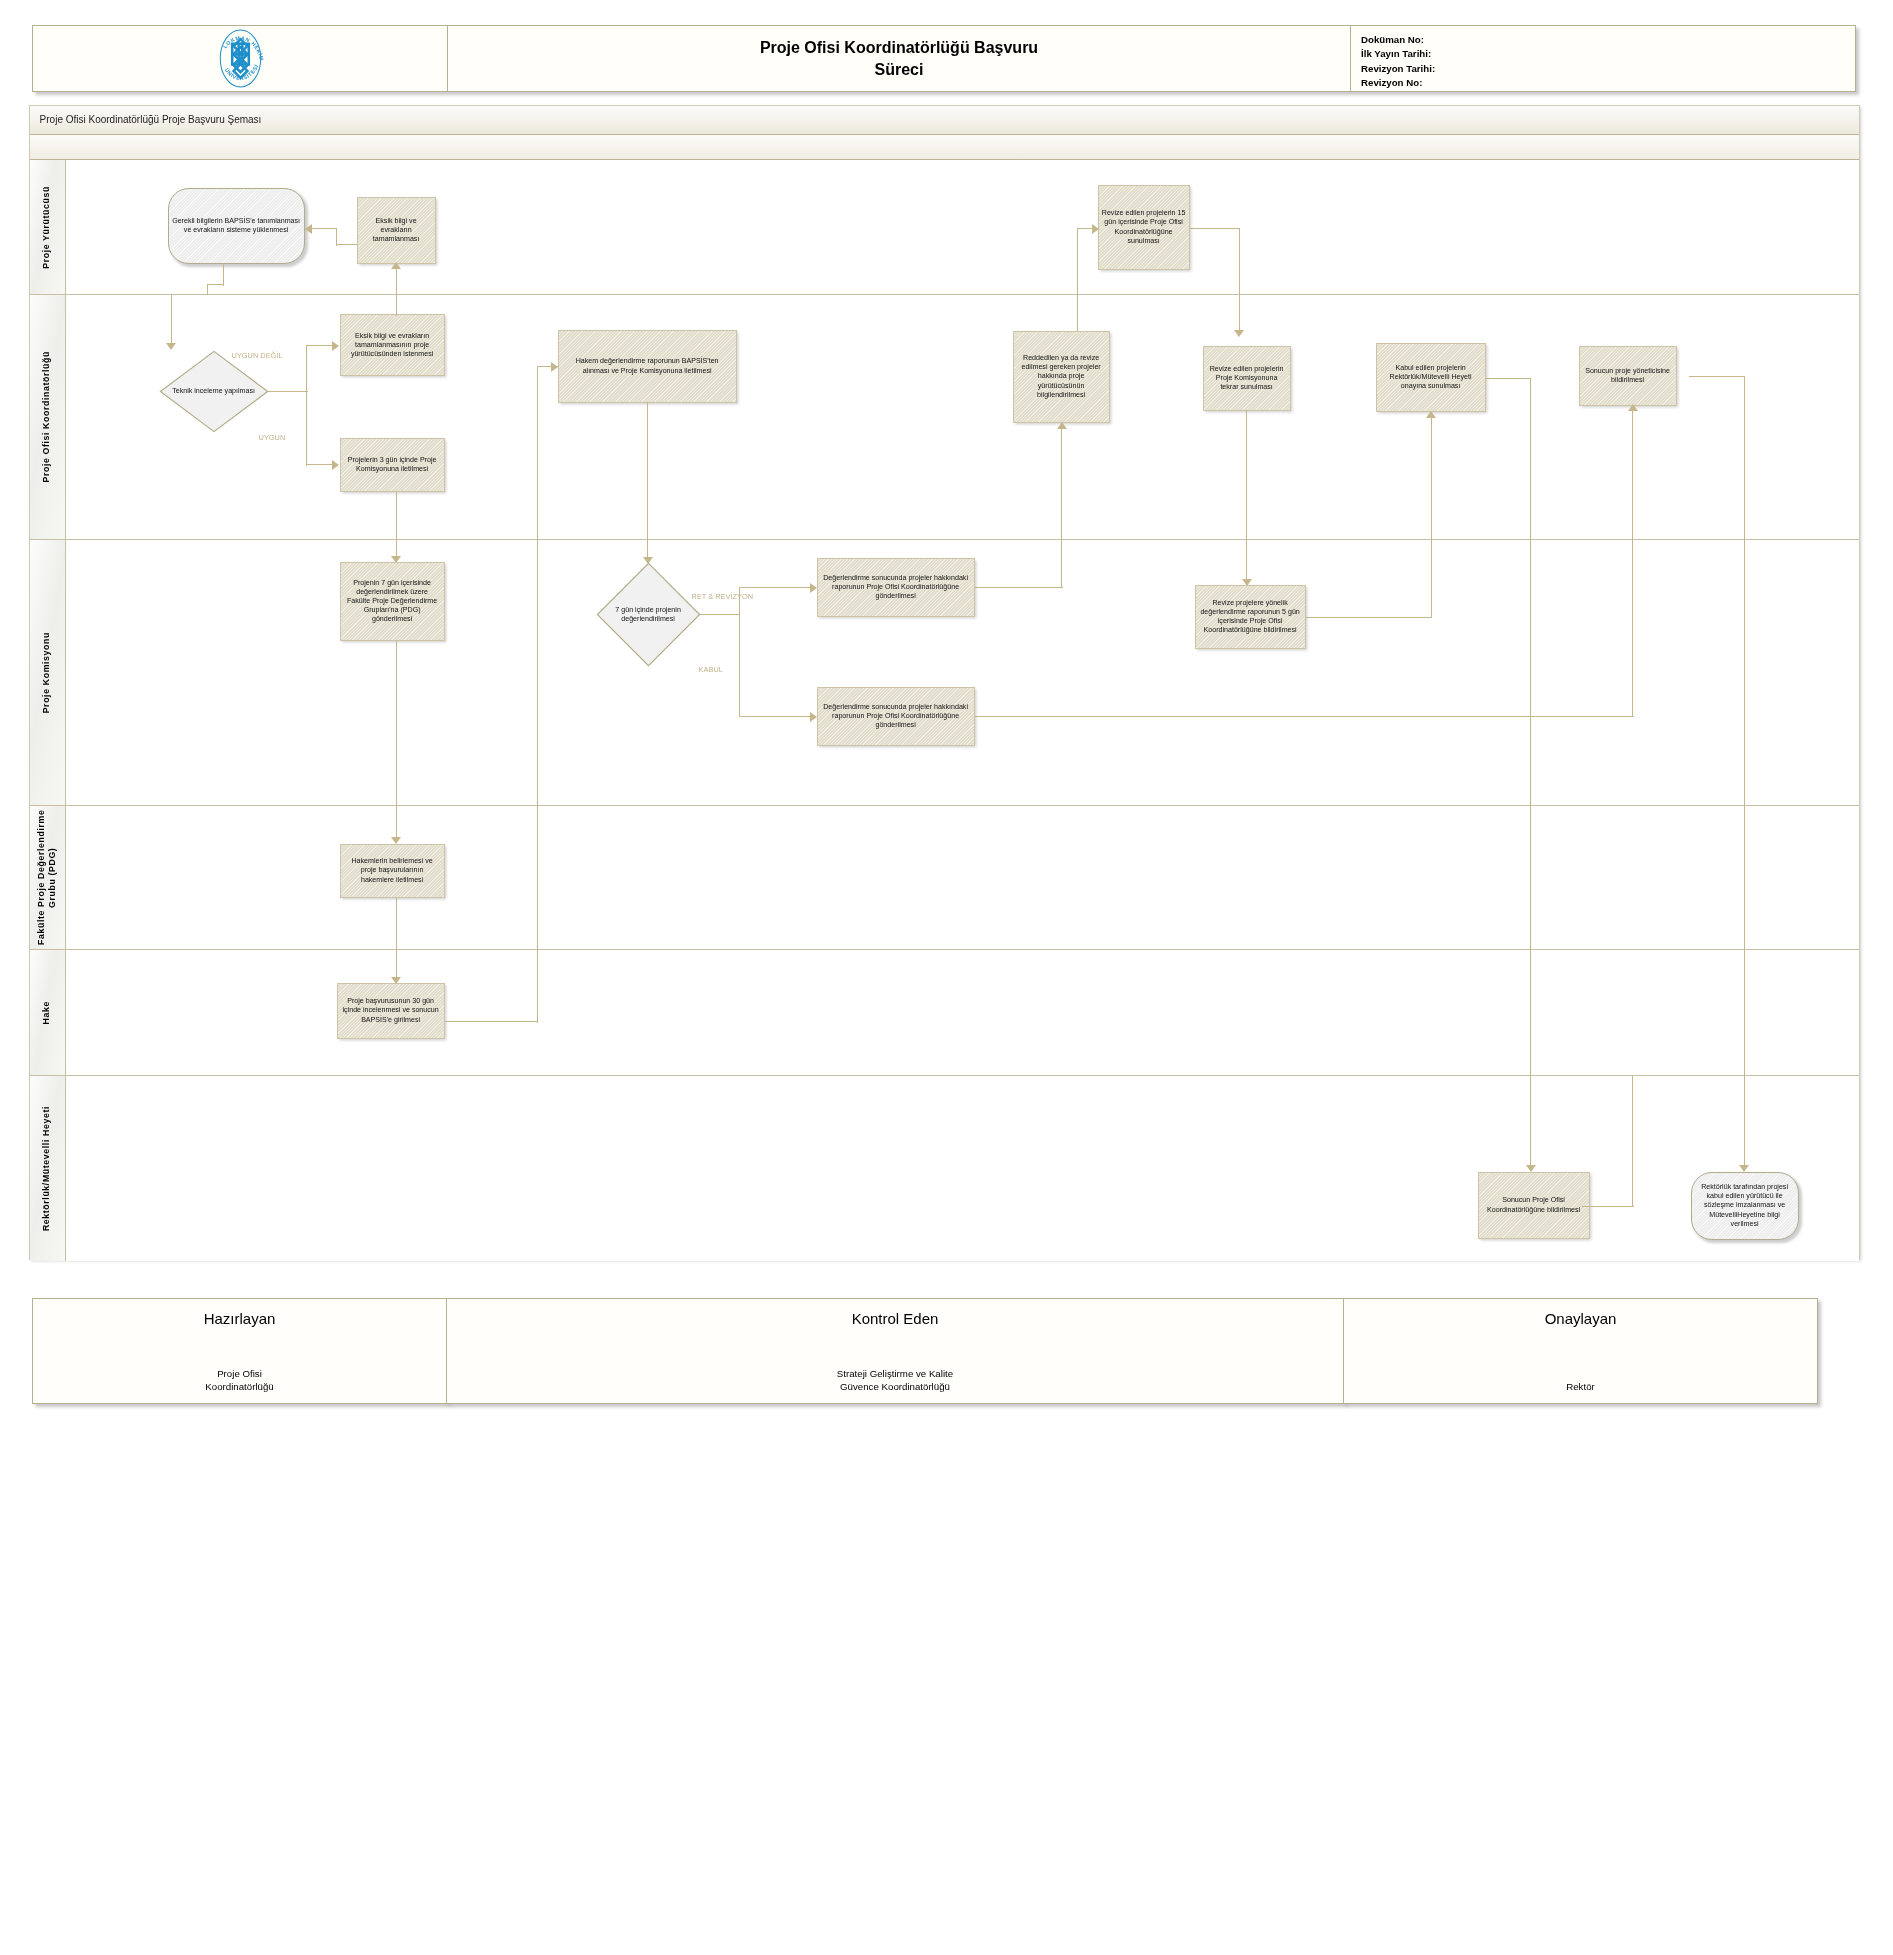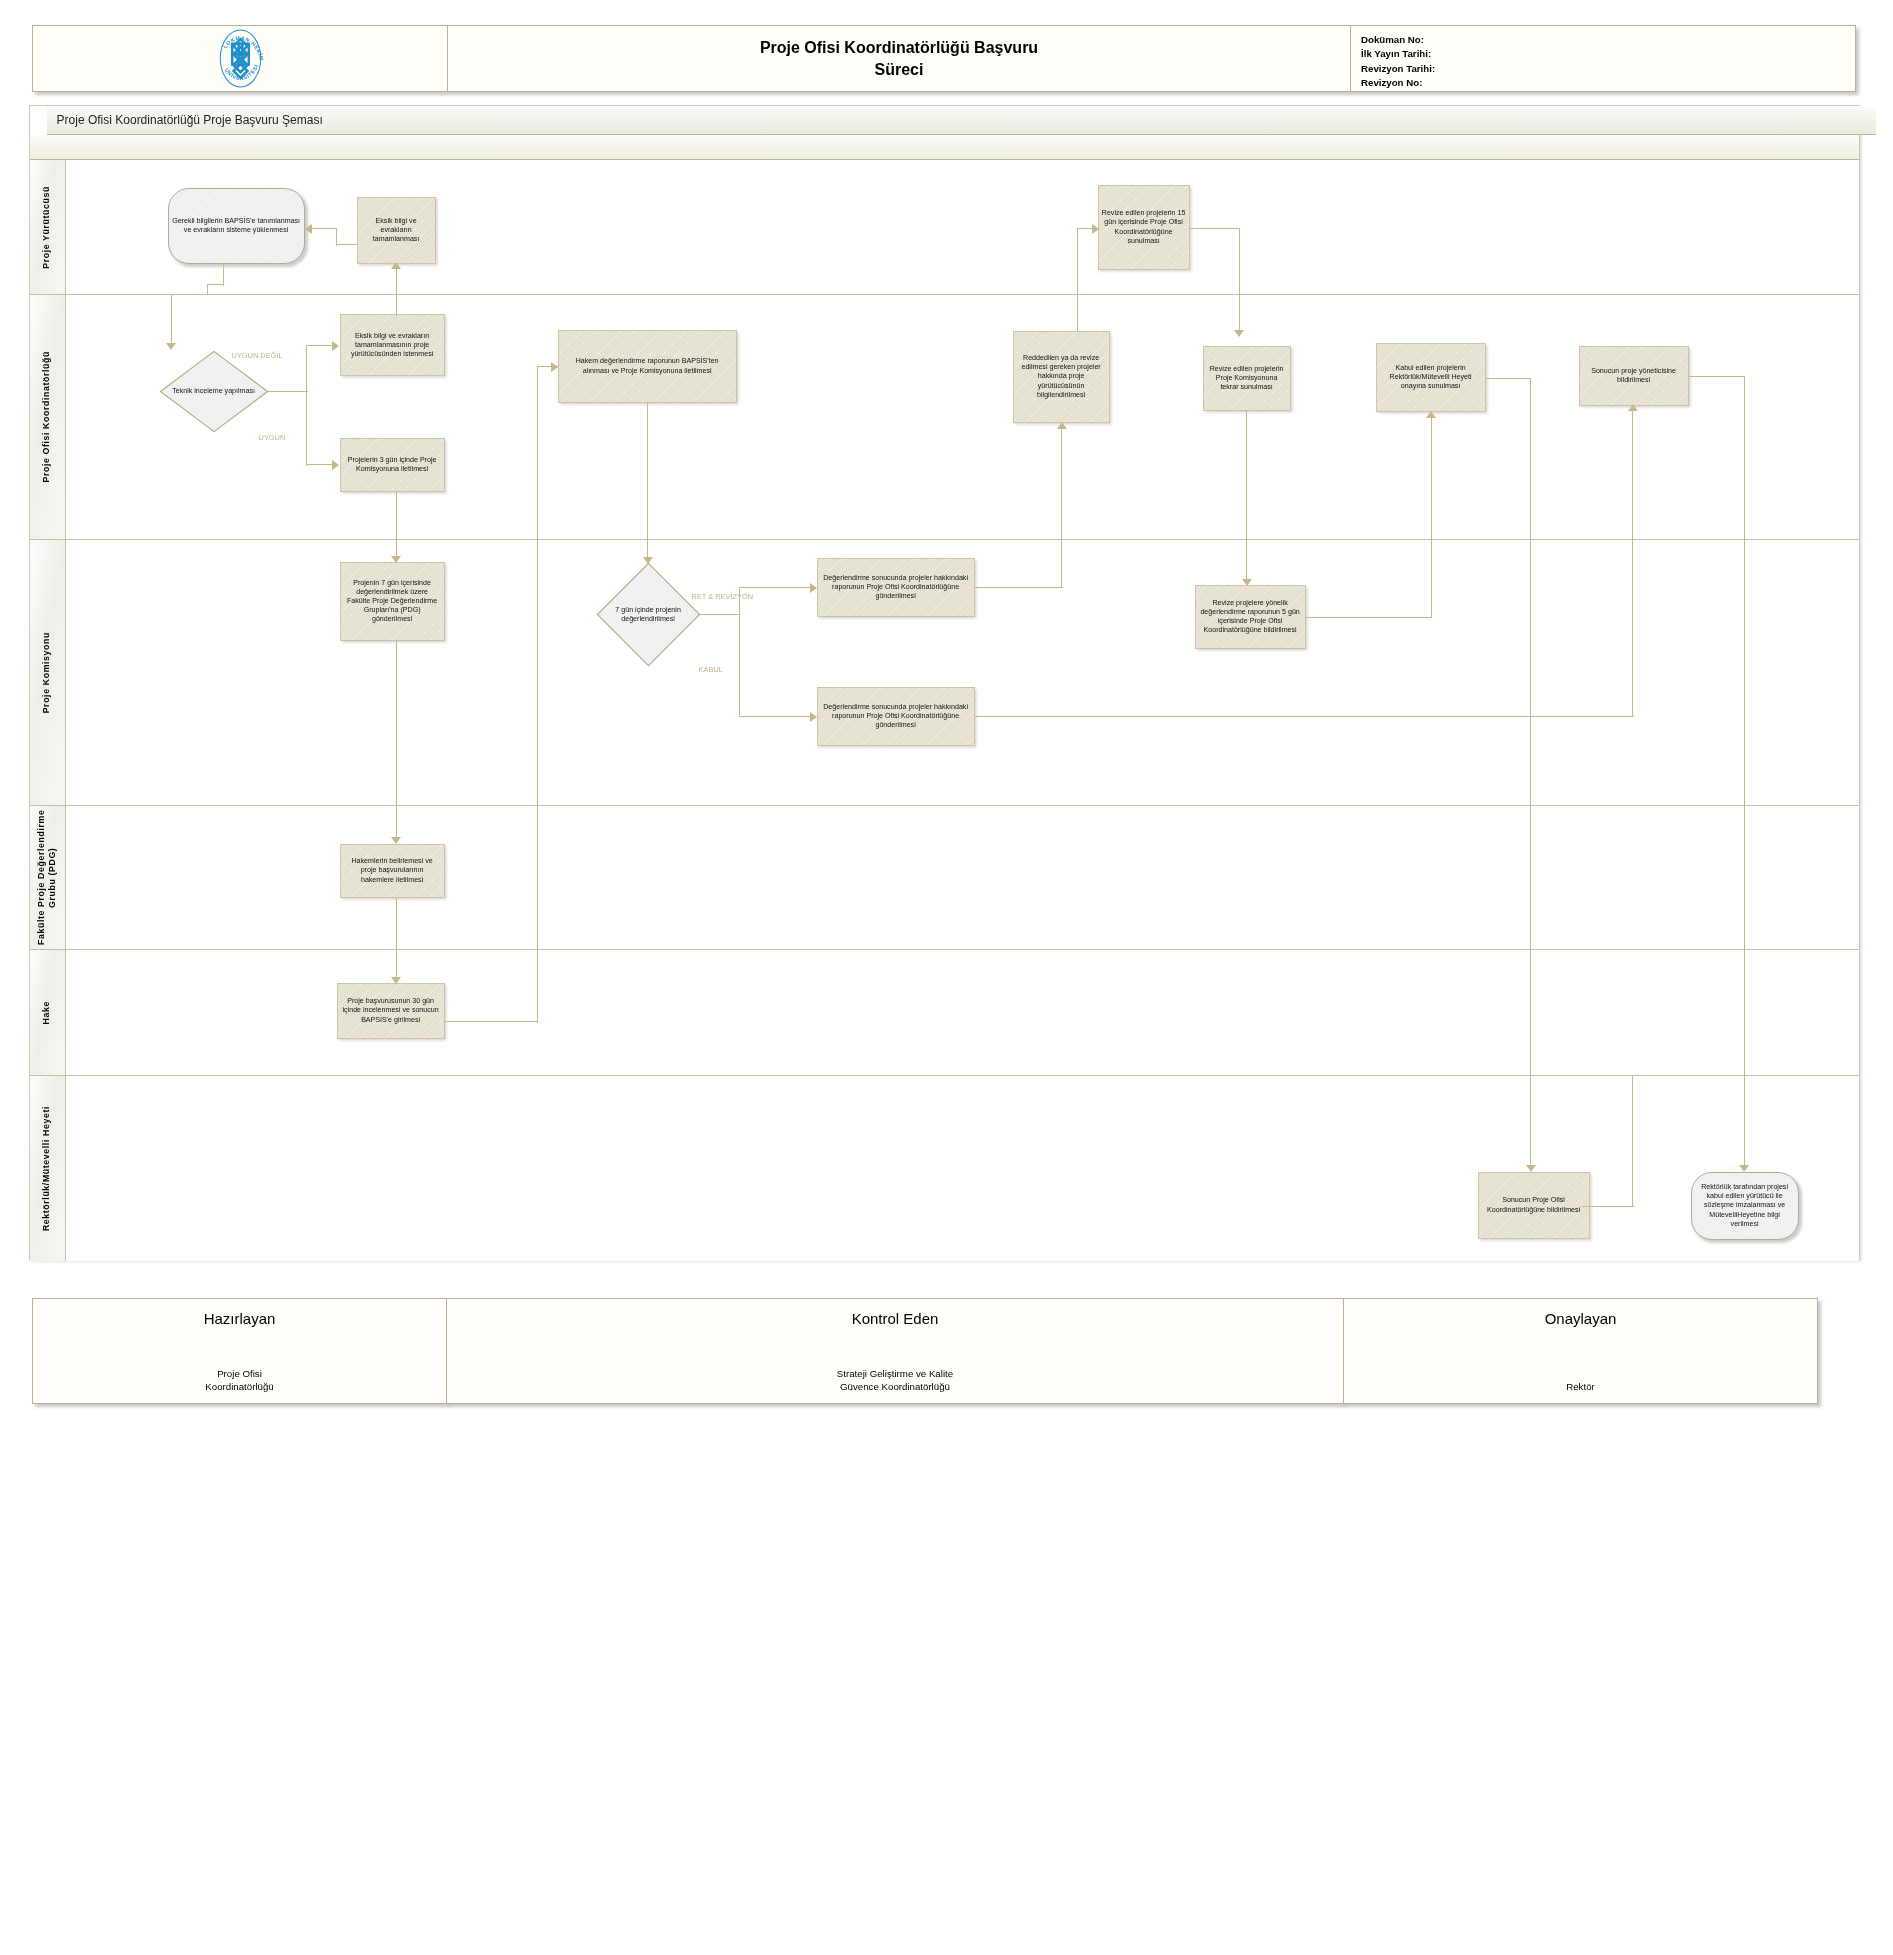--- a/index.html
+++ b/index.html
@@ -18,21 +18,21 @@
   .hdr-meta{left:1318px;width:507px;display:block;padding:7.4px 0 0 10px;
             font-weight:bold;font-size:9.7px;line-height:1.45;text-align:left;}
   .logo-wrap{width:69px;height:69px;display:flex;align-items:center;justify-content:center;}
 
   
   .diagram{position:absolute;left:28.6px;top:105px;width:1831px;height:1155px;
            background:#ffffff;border:0.5px solid #cfc9b4;box-sizing:border-box;
            box-shadow:2.3px 2.3px 2.8px rgba(0,0,0,.18);}
   .diagram-title{position:absolute;left:0;top:0;width:100%;height:28.6px;box-sizing:border-box;
      background:linear-gradient(#fbfbf8,#eceade);border-bottom:0.9px solid #bdb599;
-     display:flex;align-items:center;padding-left:10px;font-size:12px;color:#222;margin-left:17px;}
+     display:flex;align-items:center;padding-left:10px;font-size:10px;color:#222;}
   .diagram-sub{position:absolute;left:0;top:28.6px;width:100%;height:25px;box-sizing:border-box;
      background:linear-gradient(#fbfbf8,#f0eee4);border-bottom:0.9px solid #bdb599;}
 
   .lanes{position:absolute;left:0;top:54px;width:100%;height:1101px;}
   .lane{position:absolute;left:0;width:100%;box-sizing:border-box;
         border-bottom:0.9px solid #c6bfa5;background:#fff;}
   .lane:last-child{border-bottom:none;}
   .lane-hdr{position:absolute;left:0;top:0;width:36px;height:100%;box-sizing:border-box;
       background:linear-gradient(100deg,#fdfdfc,#eeeeea 45%,#f7f7f4);
       border-right:0.9px solid #c6bfa5;display:flex;align-items:center;justify-content:center;}
@@ -177,21 +177,21 @@
           <div class="node proc" style="left:274px;top:143px;width:105px;height:54px;">Projelerin 3 gün içinde Proje Komisyonuna iletilmesi</div>
 
           <div class="node proc" style="left:492px;top:35px;width:179px;height:73px;">Hakem değerlendirme raporunun BAPSİS'ten alınması ve Proje Komisyonuna iletilmesi</div>
 
           <div class="node proc" style="left:947px;top:36px;width:97px;height:92px;">Reddedilen ya da revize edilmesi gereken projeler hakkında proje yürütücüsünün bilgilendirilmesi</div>
 
           <div class="node proc" style="left:1137px;top:51px;width:88px;height:65px;">Revize edilen projelerin Proje Komisyonuna tekrar sunulması</div>
 
           <div class="node proc" style="left:1310px;top:48px;width:110px;height:69px;">Kabul edilen projelerin Rektörlük/Mütevelli Heyeti onayına sunulması</div>
 
-          <div class="node proc" style="left:1513px;top:51px;width:110px;height:60px;">Sonucun proje yöneticisine bildirilmesi</div>
+          <div class="node proc" style="left:1513px;top:51px;width:98px;height:60px;">Sonucun proje yöneticisine bildirilmesi</div>
 
           <div class="ln lnv" style="left:105px;top:0;height:50px;"></div>
           <div class="arw arw-d" style="left:100px;top:48px;"></div>
 
           <div class="ln lnh" style="left:202px;top:96px;width:40px;"></div>
           <div class="ln lnv" style="left:240px;top:50px;height:121px;"></div>
 
           <div class="ln lnh" style="left:240px;top:50px;width:28px;"></div>
           <div class="arw arw-r" style="left:266px;top:46px;"></div>
           <div class="elabel" style="left:166px;top:56px;">UYGUN DEĞİL</div>

